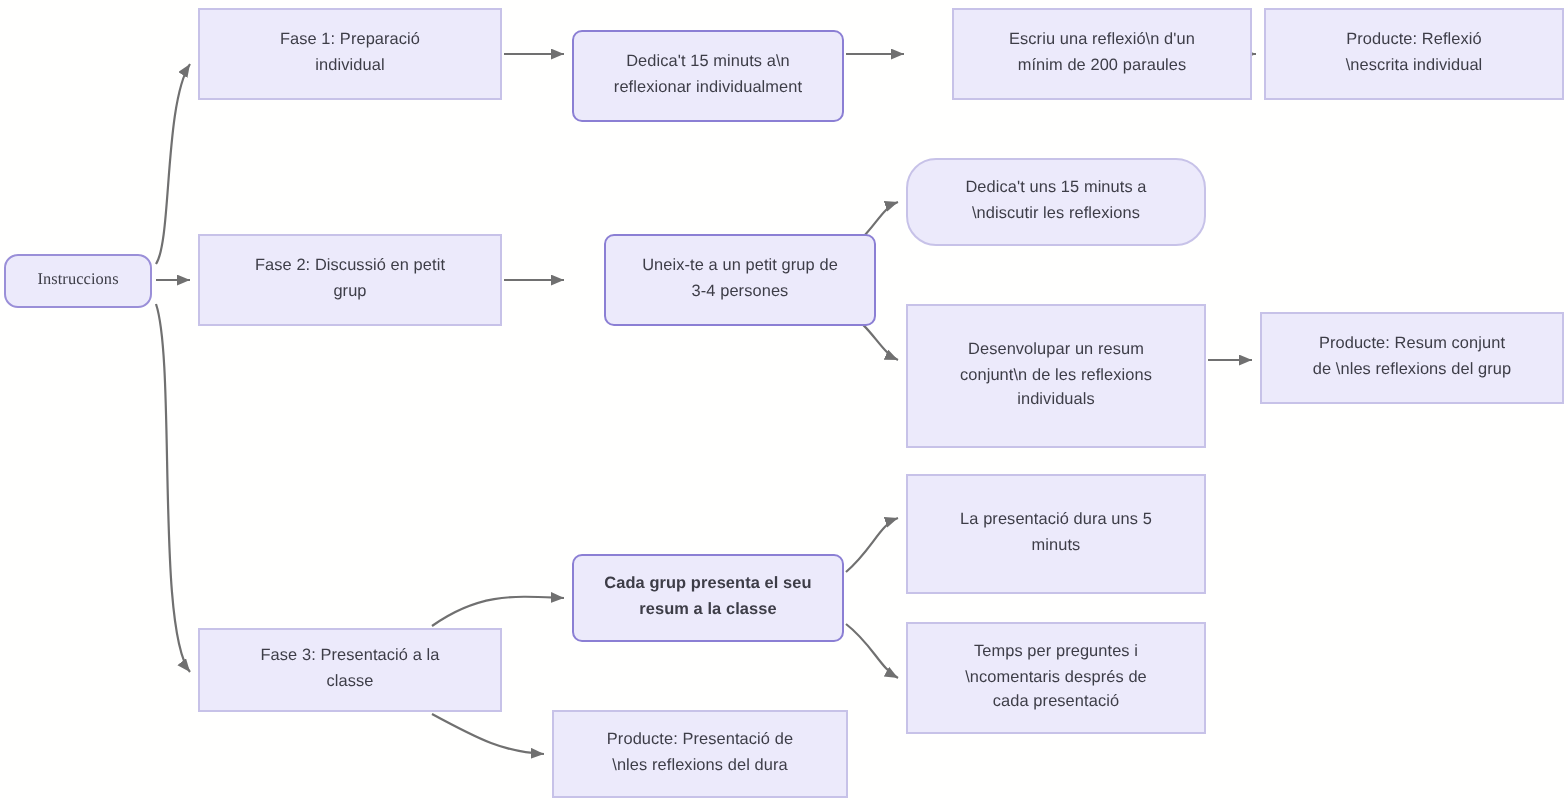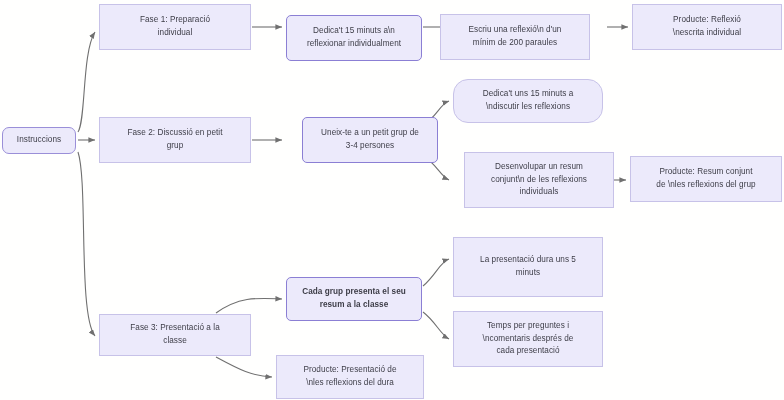--- a/index.html
+++ b/index.html
@@ -38,20 +38,21 @@
     padding: 2px 6px;
     letter-spacing: 0.05px;
   }
   .node.accent {
     border: 1.6px solid #8b7fd4;
     border-radius: 5px;
   }
   .node.start {
     border: 1.3px solid #9a8fd8;
     border-radius: 7px;
+    font-family: Liberation Serif, serif;
   }
   .node .label {
     display: block;
     width: 100%;
     white-space: pre-line;
   }
 </style>
 </head>
 <body>
 
@@ -84,41 +85,41 @@
         <span class="label">Instruccions</span>
       </div>
       <div class="node" style="left: 99px; top: 4px; width: 152px; height: 46px;">
         <span class="label">Fase 1: Preparació
 individual</span>
       </div>
       <div class="node accent" style="left: 286px; top: 4px; width: 136px; height: 46px; margin-top: 11px;">
         <span class="label">Dedica't 15 minuts a\n
 reflexionar individualment</span>
       </div>
-      <div class="node" style="left: 440px; top: 4px; width: 150px; height: 46px; margin-top: 10px;">
+      <div class="node" style="left: 476px; top: 4px; width: 150px; height: 46px;">
         <span class="label">Escriu una reflexió\n d'un
 mínim de 200 paraules</span>
       </div>
       <div class="node" style="left: 632px; top: 4px; width: 150px; height: 46px;">
         <span class="label">Producte: Reflexió
 \nescrita individual</span>
       </div>
       <div class="node" style="left: 99px; top: 117px; width: 152px; height: 46px;">
         <span class="label">Fase 2: Discussió en petit
 grup</span>
       </div>
       <div class="node accent" style="left: 286px; top: 117px; width: 136px; height: 46px; margin-left: 16px;">
         <span class="label">Uneix-te a un petit grup de
 3-4 persones</span>
       </div>
       <div class="node" style="left: 453px; top: 79px; width: 150px; height: 44px; border-radius: 15px;">
         <span class="label">Dedica't uns 15 minuts a
 \ndiscutir les reflexions</span>
       </div>
-      <div class="node" style="left: 464px; top: 152px; width: 150px; height: 56px;">
+      <div class="node" style="left: 453px; top: 152px; width: 150px; height: 72px;">
         <span class="label">Desenvolupar un resum
 conjunt\n de les reflexions
 individuals</span>
       </div>
       <div class="node" style="left: 630px; top: 156px; width: 152px; height: 46px;">
         <span class="label">Producte: Resum conjunt
 de \nles reflexions del grup</span>
       </div>
       <div class="node" style="left: 99px; top: 314px; width: 152px; height: 42px;">
         <span class="label">Fase 3: Presentació a la

